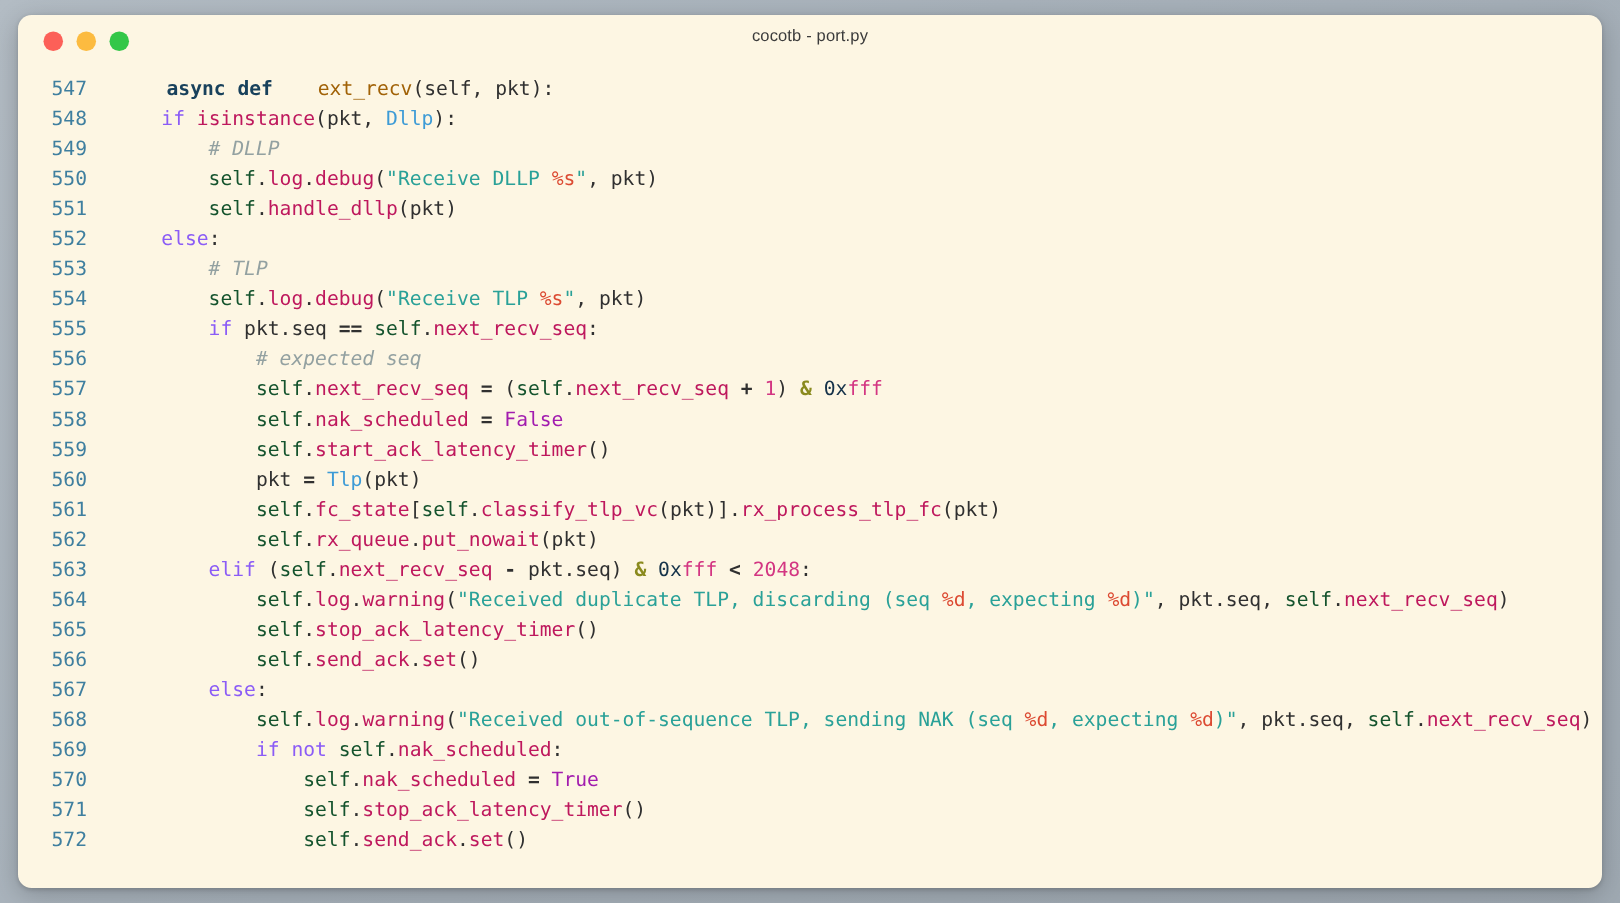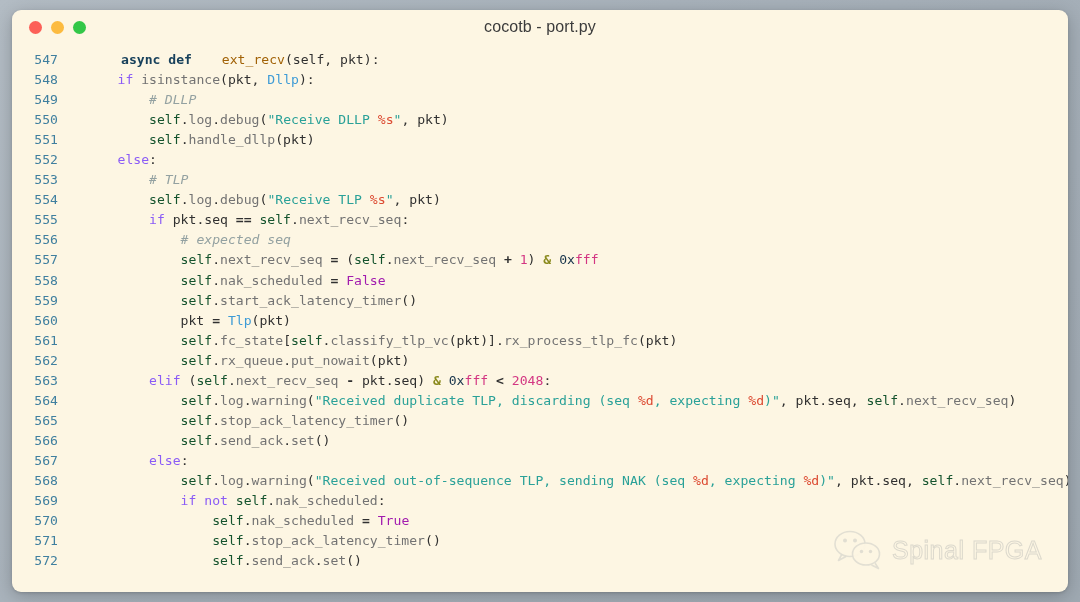--- a/index.html
+++ b/index.html
@@ -41,51 +41,51 @@
     border-radius: 50%;
     display: block;
   }
   .light.red   { background: #fc6058; }
   .light.amber { background: #fcbb40; }
   .light.green { background: #33c748; }
   #title {
     position: absolute;
     left: 0; right: 0; top: 8px;
     text-align: center;
-    font-size: 16px;
+    font-size: 11px;
     color: #3b3b3b;
     font-family: "Liberation Sans", sans-serif;
     letter-spacing: 0.1px;
   }
   #code {
     position: relative;
     margin: 0;
     padding: 10px 0 0 0;
     font-family: "DejaVu Sans Mono", monospace;
     font-size: 13.1px;
     line-height: 20.05px;
     white-space: pre;
     color: #303030;
   }
   .line { display: block; height: 20.05px; }
   .ln {
     display: inline-block;
     width: 46px;
     text-align: right;
     color: #3f7f9f;
-    margin-right: 28px;
+    margin-right: 18px;
     -webkit-user-select: none;
     user-select: none;
   }
   
   .kw      { color: #8b5cf6; }           
   .kwb     { color: #18415c; font-weight: bold; margin-left: 35px; }  
   .fn      { color: #a16207; margin-left: 22px; }           
   .cls     { color: #3d9bd6; text-align: center; }           
-  .attr    { color: #737373; }           
+  .attr    { color: #be185d; }           
   .slf     { color: #14532d; }           
   .str     { color: #2aa198; }           
   .esc     { color: #dc4a32; }           
   .num     { color: #d33682; }           
   .com     { color: #93a1a1; font-style: italic; text-align: center; }  
   .op      { color: #303030; font-weight: bold; }   
   .amp     { color: #8a8a1e; font-weight: bold; }   
   .hexpfx  { color: #16334a; font-weight: normal; }
   .bool    { color: #a21caf; }           
   .pl      { color: #303030; }           
@@ -118,34 +118,15 @@
       <div id="lights">
         <span class="light red"></span>
         <span class="light amber"></span>
         <span class="light green"></span>
       </div>
       <div id="title">cocotb - port.py</div>
     </div>
 
     <pre id="code"><span class="line"><span class="ln">547</span><span class="kwb">async def </span><span class="fn">ext_recv</span><span class="pl">(self, pkt):</span></span><span class="line"><span class="ln">548</span><span class="pl">    </span><span class="kw">if </span><span class="attr">isinstance</span><span class="pl">(pkt, </span><span class="cls">Dllp</span><span class="pl">):</span></span><span class="line"><span class="ln">549</span><span class="pl">        </span><span class="com"># DLLP</span></span><span class="line"><span class="ln">550</span><span class="pl">        </span><span class="slf">self</span><span class="pl">.</span><span class="attr">log</span><span class="pl">.</span><span class="attr">debug</span><span class="pl">(</span><span class="str">"Receive DLLP </span><span class="esc">%s</span><span class="str">"</span><span class="pl">, pkt)</span></span><span class="line"><span class="ln">551</span><span class="pl">        </span><span class="slf">self</span><span class="pl">.</span><span class="attr">handle_dllp</span><span class="pl">(pkt)</span></span><span class="line"><span class="ln">552</span><span class="pl">    </span><span class="kw">else</span><span class="pl">:</span></span><span class="line"><span class="ln">553</span><span class="pl">        </span><span class="com"># TLP</span></span><span class="line"><span class="ln">554</span><span class="pl">        </span><span class="slf">self</span><span class="pl">.</span><span class="attr">log</span><span class="pl">.</span><span class="attr">debug</span><span class="pl">(</span><span class="str">"Receive TLP </span><span class="esc">%s</span><span class="str">"</span><span class="pl">, pkt)</span></span><span class="line"><span class="ln">555</span><span class="pl">        </span><span class="kw">if </span><span class="pl">pkt.seq </span><span class="op">== </span><span class="slf">self</span><span class="pl">.</span><span class="attr">next_recv_seq</span><span class="pl">:</span></span><span class="line"><span class="ln">556</span><span class="pl">            </span><span class="com"># expected seq</span></span><span class="line"><span class="ln">557</span><span class="pl">            </span><span class="slf">self</span><span class="pl">.</span><span class="attr">next_recv_seq </span><span class="op">= </span><span class="pl">(</span><span class="slf">self</span><span class="pl">.</span><span class="attr">next_recv_seq </span><span class="op">+ </span><span class="num">1</span><span class="pl">) </span><span class="amp">&amp; </span><span class="hexpfx">0x</span><span class="num">fff</span></span><span class="line"><span class="ln">558</span><span class="pl">            </span><span class="slf">self</span><span class="pl">.</span><span class="attr">nak_scheduled </span><span class="op">= </span><span class="bool">False</span></span><span class="line"><span class="ln">559</span><span class="pl">            </span><span class="slf">self</span><span class="pl">.</span><span class="attr">start_ack_latency_timer</span><span class="pl">()</span></span><span class="line"><span class="ln">560</span><span class="pl">            pkt </span><span class="op">= </span><span class="cls">Tlp</span><span class="pl">(pkt)</span></span><span class="line"><span class="ln">561</span><span class="pl">            </span><span class="slf">self</span><span class="pl">.</span><span class="attr">fc_state</span><span class="pl">[</span><span class="slf">self</span><span class="pl">.</span><span class="attr">classify_tlp_vc</span><span class="pl">(pkt)].</span><span class="attr">rx_process_tlp_fc</span><span class="pl">(pkt)</span></span><span class="line"><span class="ln">562</span><span class="pl">            </span><span class="slf">self</span><span class="pl">.</span><span class="attr">rx_queue</span><span class="pl">.</span><span class="attr">put_nowait</span><span class="pl">(pkt)</span></span><span class="line"><span class="ln">563</span><span class="pl">        </span><span class="kw">elif </span><span class="pl">(</span><span class="slf">self</span><span class="pl">.</span><span class="attr">next_recv_seq </span><span class="op">- </span><span class="pl">pkt.seq) </span><span class="amp">&amp; </span><span class="hexpfx">0x</span><span class="num">fff </span><span class="op">&lt; </span><span class="num">2048</span><span class="pl">:</span></span><span class="line"><span class="ln">564</span><span class="pl">            </span><span class="slf">self</span><span class="pl">.</span><span class="attr">log</span><span class="pl">.</span><span class="attr">warning</span><span class="pl">(</span><span class="str">"Received duplicate TLP, discarding (seq </span><span class="esc">%d</span><span class="str">, expecting </span><span class="esc">%d</span><span class="str">)"</span><span class="pl">, pkt.seq, </span><span class="slf">self</span><span class="pl">.</span><span class="attr">next_recv_seq</span><span class="pl">)</span></span><span class="line"><span class="ln">565</span><span class="pl">            </span><span class="slf">self</span><span class="pl">.</span><span class="attr">stop_ack_latency_timer</span><span class="pl">()</span></span><span class="line"><span class="ln">566</span><span class="pl">            </span><span class="slf">self</span><span class="pl">.</span><span class="attr">send_ack</span><span class="pl">.</span><span class="attr">set</span><span class="pl">()</span></span><span class="line"><span class="ln">567</span><span class="pl">        </span><span class="kw">else</span><span class="pl">:</span></span><span class="line"><span class="ln">568</span><span class="pl">            </span><span class="slf">self</span><span class="pl">.</span><span class="attr">log</span><span class="pl">.</span><span class="attr">warning</span><span class="pl">(</span><span class="str">"Received out-of-sequence TLP, sending NAK (seq </span><span class="esc">%d</span><span class="str">, expecting </span><span class="esc">%d</span><span class="str">)"</span><span class="pl">, pkt.seq, </span><span class="slf">self</span><span class="pl">.</span><span class="attr">next_recv_seq</span><span class="pl">)</span></span><span class="line"><span class="ln">569</span><span class="pl">            </span><span class="kw">if not </span><span class="slf">self</span><span class="pl">.</span><span class="attr">nak_scheduled</span><span class="pl">:</span></span><span class="line"><span class="ln">570</span><span class="pl">                </span><span class="slf">self</span><span class="pl">.</span><span class="attr">nak_scheduled </span><span class="op">= </span><span class="bool">True</span></span><span class="line"><span class="ln">571</span><span class="pl">                </span><span class="slf">self</span><span class="pl">.</span><span class="attr">stop_ack_latency_timer</span><span class="pl">()</span></span><span class="line"><span class="ln">572</span><span class="pl">                </span><span class="slf">self</span><span class="pl">.</span><span class="attr">send_ack</span><span class="pl">.</span><span class="attr">set</span><span class="pl">()</span></span></pre>
 
-    <div id="watermark">
-      <span id="wm-icon">
-        <svg width="52" height="40" viewBox="0 0 52 40">
-          <g fill="none" stroke="rgba(205,205,198,0.9)" stroke-width="1.6">
-            <ellipse cx="17" cy="14" rx="15" ry="12.5"></ellipse>
-            <path d="M9 24 L5.5 30.5 L13 26.5" stroke-linejoin="round"></path>
-            <ellipse cx="33" cy="24" rx="13.5" ry="11" fill="rgba(253,246,227,0.95)"></ellipse>
-            <path d="M42 33 L45.5 38.5 L38.5 35" stroke-linejoin="round" fill="rgba(253,246,227,0.95)"></path>
-          </g>
-          <g fill="rgba(205,205,198,0.95)">
-            <circle cx="12" cy="10.5" r="2"></circle>
-            <circle cx="22" cy="10.5" r="2"></circle>
-            <circle cx="28.5" cy="21.5" r="1.7"></circle>
-            <circle cx="37.5" cy="21.5" r="1.7"></circle>
-          </g>
-        </svg>
-      </span>
-      <span id="wm-text">Spinal FPGA</span>
-    </div>
 
   </div>
 </div>
 
 </body></html>

